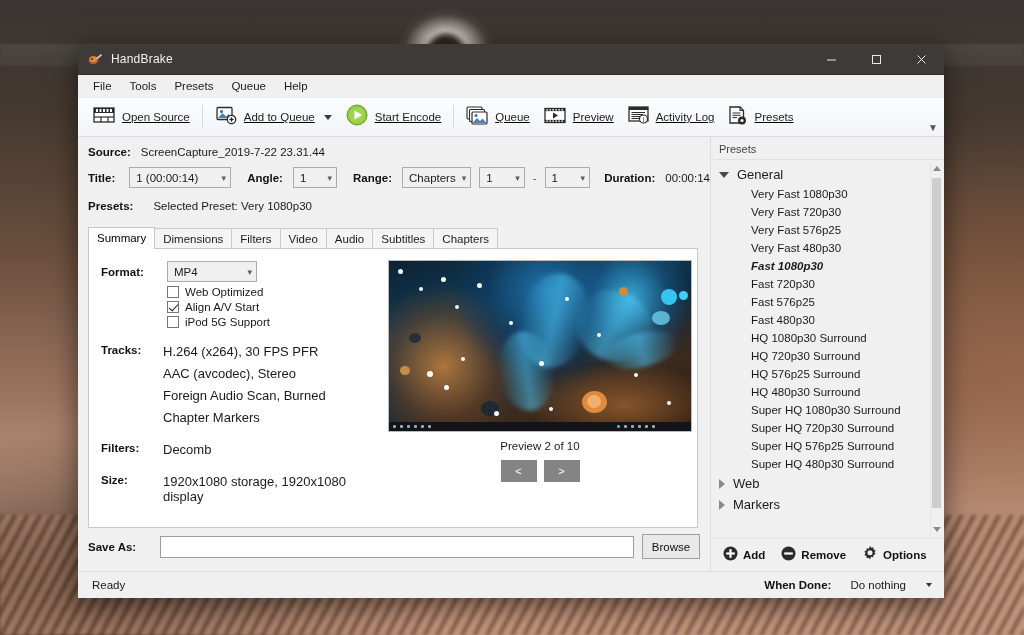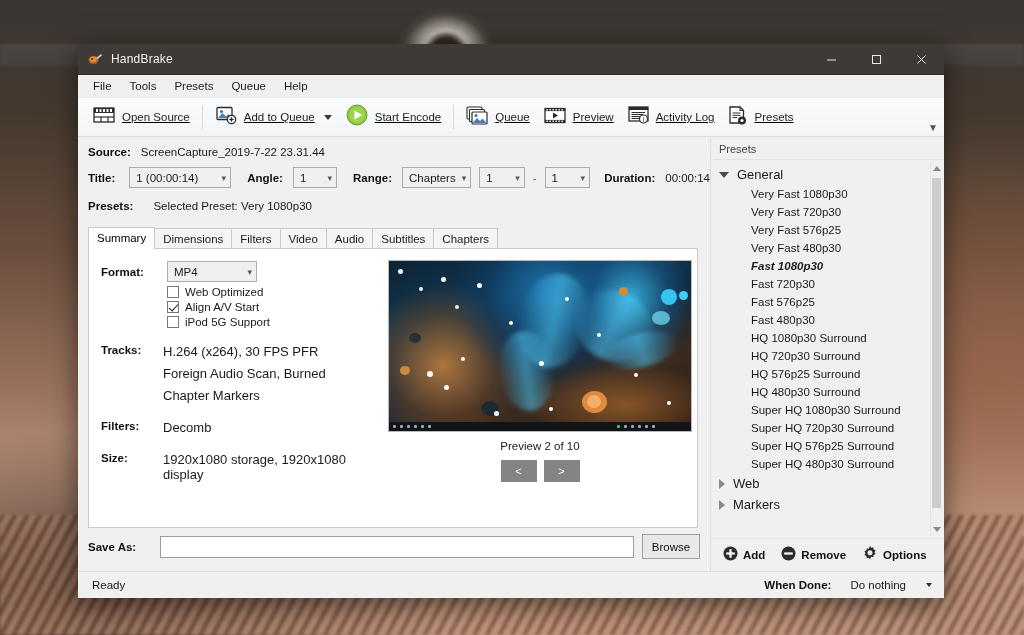--- a/index.html
+++ b/index.html
@@ -480,20 +480,24 @@
             <span class="chk-lbl">Align A/V Start</span>
           </div>
           <div class="chk-row">
             <span class="chk"></span>
             <span class="chk-lbl">iPod 5G Support</span>
           </div>
 
           <div class="sum-line" style="margin-top:16px">
             <span class="sum-key">Tracks:</span>
             <span class="sum-val">H.264 (x264), 30 FPS PFR</span>
+          </div>
+          <div class="sum-line" style="margin-top:7px">
+            <span class="sum-key"></span>
+            <span class="sum-val">AAC (avcodec), Stereo</span>
           </div>
           <div class="sum-line" style="margin-top:7px">
             <span class="sum-key"></span>
             <span class="sum-val">Foreign Audio Scan, Burned</span>
           </div>
           <div class="sum-line" style="margin-top:7px">
             <span class="sum-key"></span>
             <span class="sum-val">Chapter Markers</span>
           </div>
 

